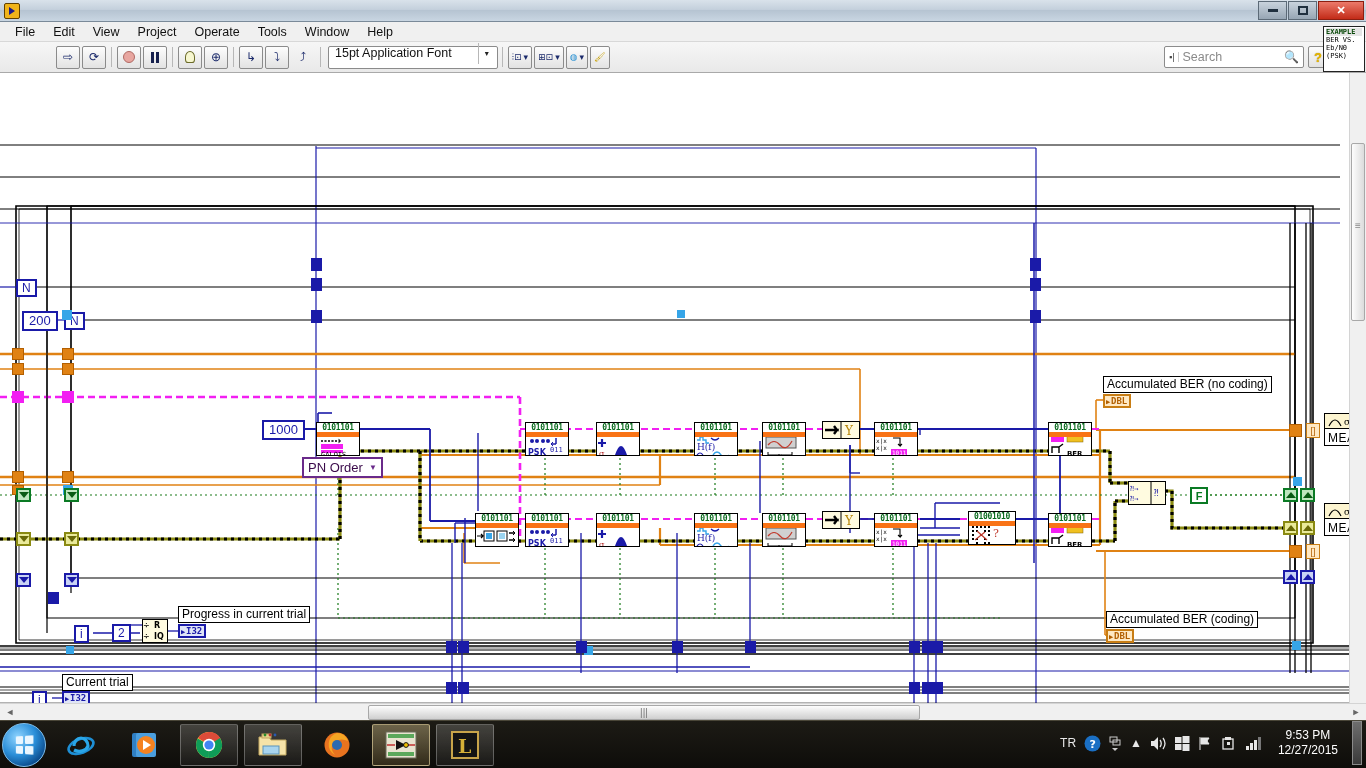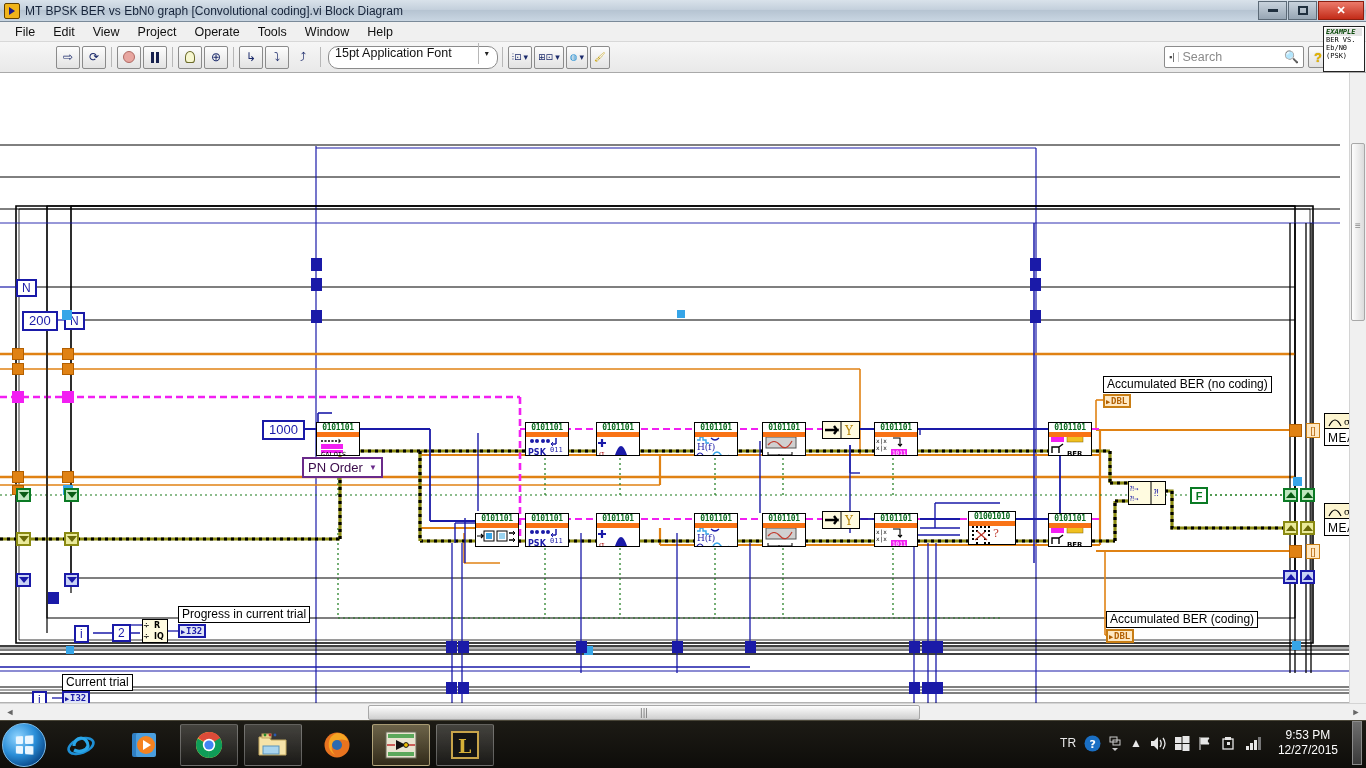--- a/index.html
+++ b/index.html
@@ -65,21 +65,21 @@
     display: flex; align-items: center; justify-content: center;
     font-size: 12px; color: #1b2a6b; position: relative;
   }
   .tbtn.flat { border-color: transparent; background: transparent; }
   .tbtn .dot-red { width:12px;height:12px;border-radius:50%;background:#e8a6a0;border:1px solid #b06a64;}
   .tbtn .pause { display:flex; gap:2px; }
   .tbtn .pause i { display:block; width:3px;height:11px;background:#16204e;}
   .tbtn .bulb { width:10px;height:12px;border:1px solid #6b6b2a; border-radius:50% 50% 30% 30%; background:#f7f7d0;}
   .tsep { width: 1px; height: 20px; background: #b7b7b7; margin: 0 4px; }
   .fontbox {
-    height: 23px; min-width: 146px; border: 1px solid #8b8b8b; border-radius: 10px;
+    height: 23px; min-width: 146px; border: 1px solid #8b8b8b; border-radius: 2px;
     background: #fff; display: flex; align-items: center; font-size: 12.5px; color: #111;
     padding: 0 2px 8px 6px; margin-left: 3px; gap: 26px;
   }
   .fontbox .lbl { flex: 1; white-space: nowrap; }
   .fontbox .drop { width: 17px; height: 21px; border-left: 1px solid #b7b7b7;
     display:flex; align-items:center; justify-content:center; font-size: 8px; color:#222;}
   .dbtn {
     height: 23px; border: 1px solid #8b8b8b; border-radius: 2px;
     background: linear-gradient(to bottom, #fdfdfd, #e2e2e2);
     display: flex; align-items: center; padding: 0 3px; margin: 0 1px; gap: 2px;
@@ -98,21 +98,21 @@
     border: 1px solid #8b8b8b; border-radius: 2px;
     background: linear-gradient(to bottom, #fdfdfd, #e2e2e2);
     display:flex; align-items:center; justify-content:center;
     color:#e8b800; font-weight:bold; font-size:13px; text-shadow:0 0 1px #8a6a00;
   }
   .vibadge {
     position: absolute; right: 1px; top: 26px; width: 42px; height: 46px;
     border: 1px solid #222; background: #fff; font-family: "DejaVu Sans Mono", monospace;
     font-size: 7px; line-height: 8px; color: #000; padding: 1px 2px; overflow: hidden;
   }
-  .vibadge .hl { background: #e5e5e5; color:#0a4a0a; font-weight: bold; display:block;font-style:italic; }
+  .vibadge .hl { background: #e5e5e5; color:#0a4a0a; font-weight: bold; display:block; }
 
   
   .canvas {
     position: absolute; left: 0; top: 73px; width: 1366px; height: 632px;
     background: #ffffff; overflow: hidden;
   }
   .canvas .sheet { position: absolute; left: 0; top: 0; width: 1366px; height: 632px; }
 
   svg.diagram { position:absolute; left:0; top:0; width:1366px; height:632px; }
 
@@ -258,21 +258,20 @@
   
   .g { font-family:"DejaVu Sans", sans-serif; }
 </style>
 </head>
 <body>
 
 <div id="app">
 
   <div class="titlebar">
     <div class="tb-icon"></div>
-    <div class="tb-title">MT BPSK BER vs EbN0 graph [Convolutional coding].vi Block Diagram</div>
     <div class="winbtns">
       <div class="winbtn">
           <span class="mn"></span>
         </div>
       <div class="winbtn">
           <span class="mx"></span>
         </div>
       <div class="winbtn close">✕</div>
     </div>
   </div>

